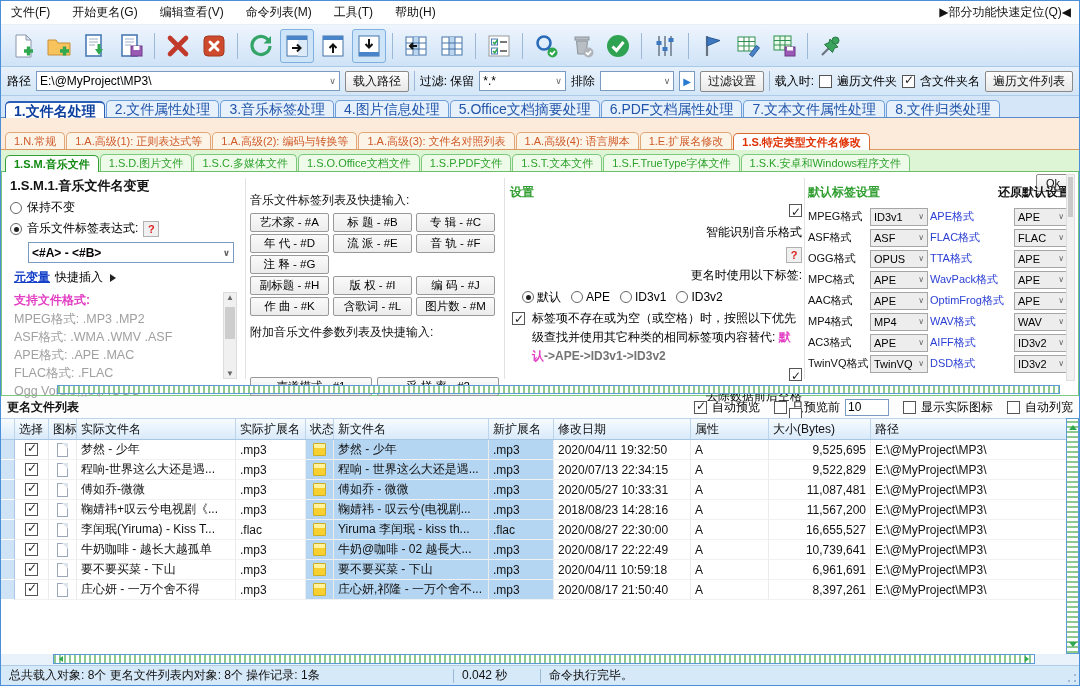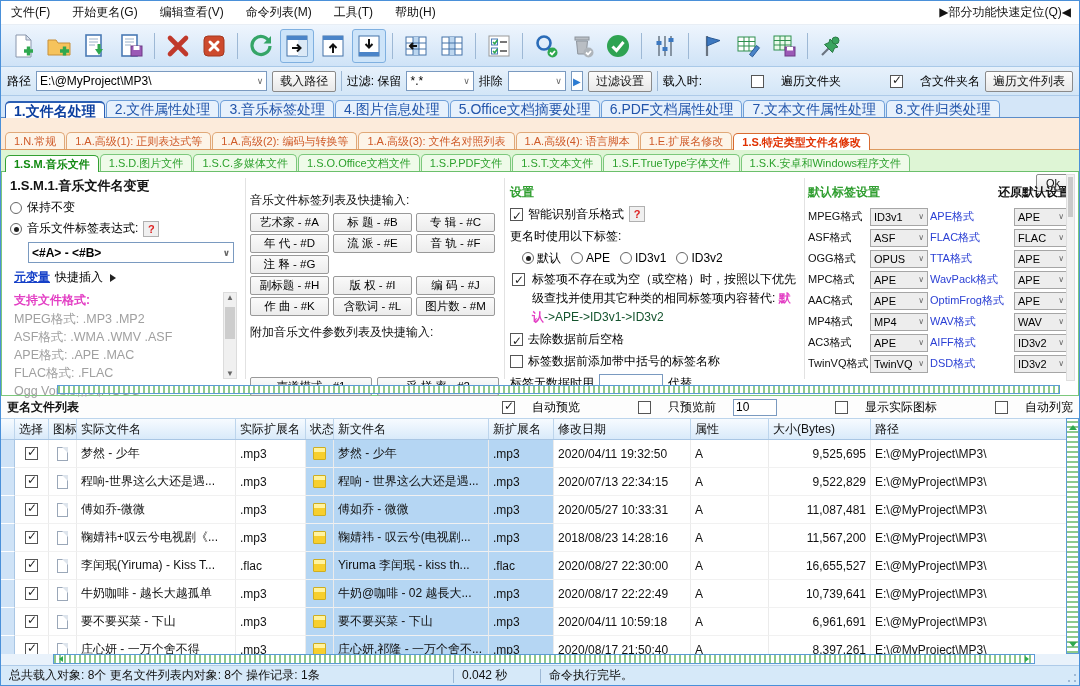--- a/index.html
+++ b/index.html
@@ -28,21 +28,21 @@
   
   .pathbar{height:29px;background:linear-gradient(#e7f1fb,#d3e6f7);border-bottom:1px solid #aecbe9;display:flex;align-items:center;padding:0 6px;gap:5px;font-size:12px;flex:0 0 auto;white-space:nowrap;}
   .combo{background:#fff;border:1px solid #7a9ac0;height:20px;display:flex;align-items:center;padding:0 3px;position:relative;}
   .combo .chev{margin-left:auto;color:#666;font-size:9px;padding-left:4px;}
   .combo.path{width:400px;}
   .combo.filter{width:112px;}
   .combo.exclude{width:96px;}
   .btn{background:linear-gradient(#fdfdfd,#e8e8e8);border:1px solid #8a8a8a;border-radius:2px;height:21px;padding:0 7px;font-size:12px;display:flex;align-items:center;color:#111;}
   .play-btn{width:20px;height:20px;background:#fff;border:1px solid #7a9ac0;display:flex;align-items:center;justify-content:center;color:#2a7ad2;font-size:10px;}
   .vsep{width:1px;height:20px;background:#9db8d5;}
-  .cbrow{display:flex;align-items:center;gap:17px;margin-left:44px;}
+  .cbrow{display:flex;align-items:center;gap:5px;}
   .cb{display:inline-block;width:13px;height:13px;background:#fff;border:1px solid #555;position:relative;flex:0 0 auto;}
   .cb.checked::after{content:"✓";position:absolute;left:1px;top:-3px;font-size:12px;font-weight:bold;color:#222;}
   .radio{display:inline-block;width:12px;height:12px;border:1px solid #666;border-radius:50%;background:#fff;position:relative;flex:0 0 auto;}
   .radio.checked::after{content:"";position:absolute;left:3px;top:3px;width:5px;height:5px;border-radius:50%;background:#222;}
 
   
   .tabrow{display:flex;align-items:flex-end;padding:3px 20px 0 4px;position:relative;flex:0 0 auto;}
   .tab{height:17px;line-height:16px;padding:0 8px;border:1px solid;border-bottom:none;border-radius:5px 5px 0 0;font-size:14px;margin-right:1px;white-space:nowrap;}
   .row1{height:22px;background:#d4e6f8;border-bottom:1px solid #5b8cc8;}
   .row1 .tab{background:#e7f1fc;border-color:#6f9fd8;color:#2255aa;}
@@ -74,28 +74,28 @@
   .mid-col{position:absolute;left:248px;top:20px;width:250px;}
   .mid-col .sec-label{margin-bottom:4px;color:#111;}
   .taggrid{display:grid;grid-template-columns:repeat(3,79px);gap:2px 4px;margin-bottom:8px;}
   .tagbtn{background:linear-gradient(#fafafa,#ececec);border:1px solid #999;border-radius:2px;height:19px;font-size:11.5px;padding:0;white-space:nowrap;overflow:hidden;}
   .newrow{grid-column-start:1;}
   .paramgrid{display:grid;grid-template-columns:repeat(2,122px);gap:2px 5px;margin-top:4px;}
   .paramgrid .tagbtn{height:19px;margin-top:32px;}
 
   .set-col{position:absolute;left:508px;top:10px;width:292px;line-height:20px;}
   .green-title{color:#2f9e2f;font-weight:bold;}
-  .set-row{display:flex;align-items:center;gap:5px;margin-top:2px;}
+  .set-row{display:flex;align-items:flex-end;gap:5px;margin-top:2px;flex-direction:column;}
   .radio-group{display:flex;align-items:center;gap:10px;padding-left:12px;margin-top:2px;}
   .radio-item{display:inline-flex;align-items:center;gap:3px;}
   .radio-item em{font-style:normal;}
   .fallback{position:relative;padding-left:22px;margin-top:2px;line-height:19px;}
   .fallback .cb{position:absolute;left:2px;top:3px;}
   .chain1{color:#e33fc4;font-weight:bold;}
-  .chain2{color:#14532d;font-weight:normal;}
+  .chain2{color:#737373;font-weight:bold;}
   .nodata-input{width:64px;height:18px;border:1px solid #7a9ac0;background:#fff;font-size:12px;padding:0 2px;}
 
   .right-col{position:absolute;left:806px;top:12px;width:262px;}
   .rc-head{display:flex;justify-content:space-between;align-items:center;margin-bottom:6px;}
   .restore-btn{font-weight:bold;color:#111;}
   .dtag-row{display:flex;align-items:center;gap:2px;height:19px;margin-bottom:2px;}
   .dtag-l1{width:60px;font-size:11px;color:#111;white-space:nowrap;}
   .dtag-l2{width:82px;font-size:11px;color:#2a3fd4;white-space:nowrap;}
   .dselect{width:58px;height:18px;background:#ededed;border:1px solid #a6a6a6;display:flex;align-items:center;padding:0 3px;font-size:11px;flex:0 0 auto;}
   .dselect.s2{width:54px;}
@@ -109,21 +109,21 @@
   
   .listheader{height:22px;display:flex;align-items:center;padding:0 6px;font-size:12px;gap:14px;flex:0 0 auto;background:#fdfdfd;}
   .listheader .lh-title{font-weight:bold;color:#111;margin-right:auto;}
   .preview-count{width:44px;height:17px;border:1px solid #7a9ac0;font-size:12px;padding:0 2px;}
 
   
   .grid-cols{display:grid;grid-template-columns:14px 34px 28px 159px 70px 28px 155px 65px 137px 78px 102px 1fr;}
   .tablewrap{flex:1 1 auto;position:relative;background:#fff;overflow:hidden;}
   .thead{height:22px;background:linear-gradient(#f7fbff,#d9eafa);border-top:1px solid #bdd5ec;border-bottom:1px solid #a9c6e4;}
   .th{font-size:12px;color:#111;padding:0 4px;line-height:20px;border-right:1px solid #bdd5ec;white-space:nowrap;overflow:hidden;}
-  .trow{height:28px;}
+  .trow{height:20px;}
   .c{padding:0 4px;font-size:12px;white-space:nowrap;overflow:hidden;border-right:1px solid #ebebeb;border-bottom:1px solid #f1f1f1;display:flex;align-items:center;color:#111;}
   .gutter{background:#cfe3f7;border-right:1px solid #a9c6e4;border-bottom:1px solid #fff;padding:0;}
   .csel,.cicon,.cstat{justify-content:center;padding:0;}
   .csize{justify-content:flex-end;}
   .sel{background:#b5d6f3;}
   .file-icon{width:11px;height:14px;background:#fff;border:1px solid #9aa7b8;position:relative;display:inline-block;}
   .file-icon::after{content:"";position:absolute;right:-1px;top:-1px;border:3px solid #dde4ec;border-left-color:transparent;border-bottom-color:transparent;}
   .status-icon{width:13px;height:13px;background:linear-gradient(#fff3a0 40%,#f7cf2e 40%);border:1px solid #cfae1f;border-radius:1px;display:inline-block;}
   .table-vscroll{position:absolute;right:0;top:0;bottom:0;width:13px;border:1px solid #5b9bd5;background:repeating-linear-gradient(0deg,#8cc98c 0 2px,#fff 2px 5px);}
   .table-vscroll::before{content:"";position:absolute;top:2px;left:2px;border:4px solid transparent;border-bottom:5px solid #2fa84f;}

